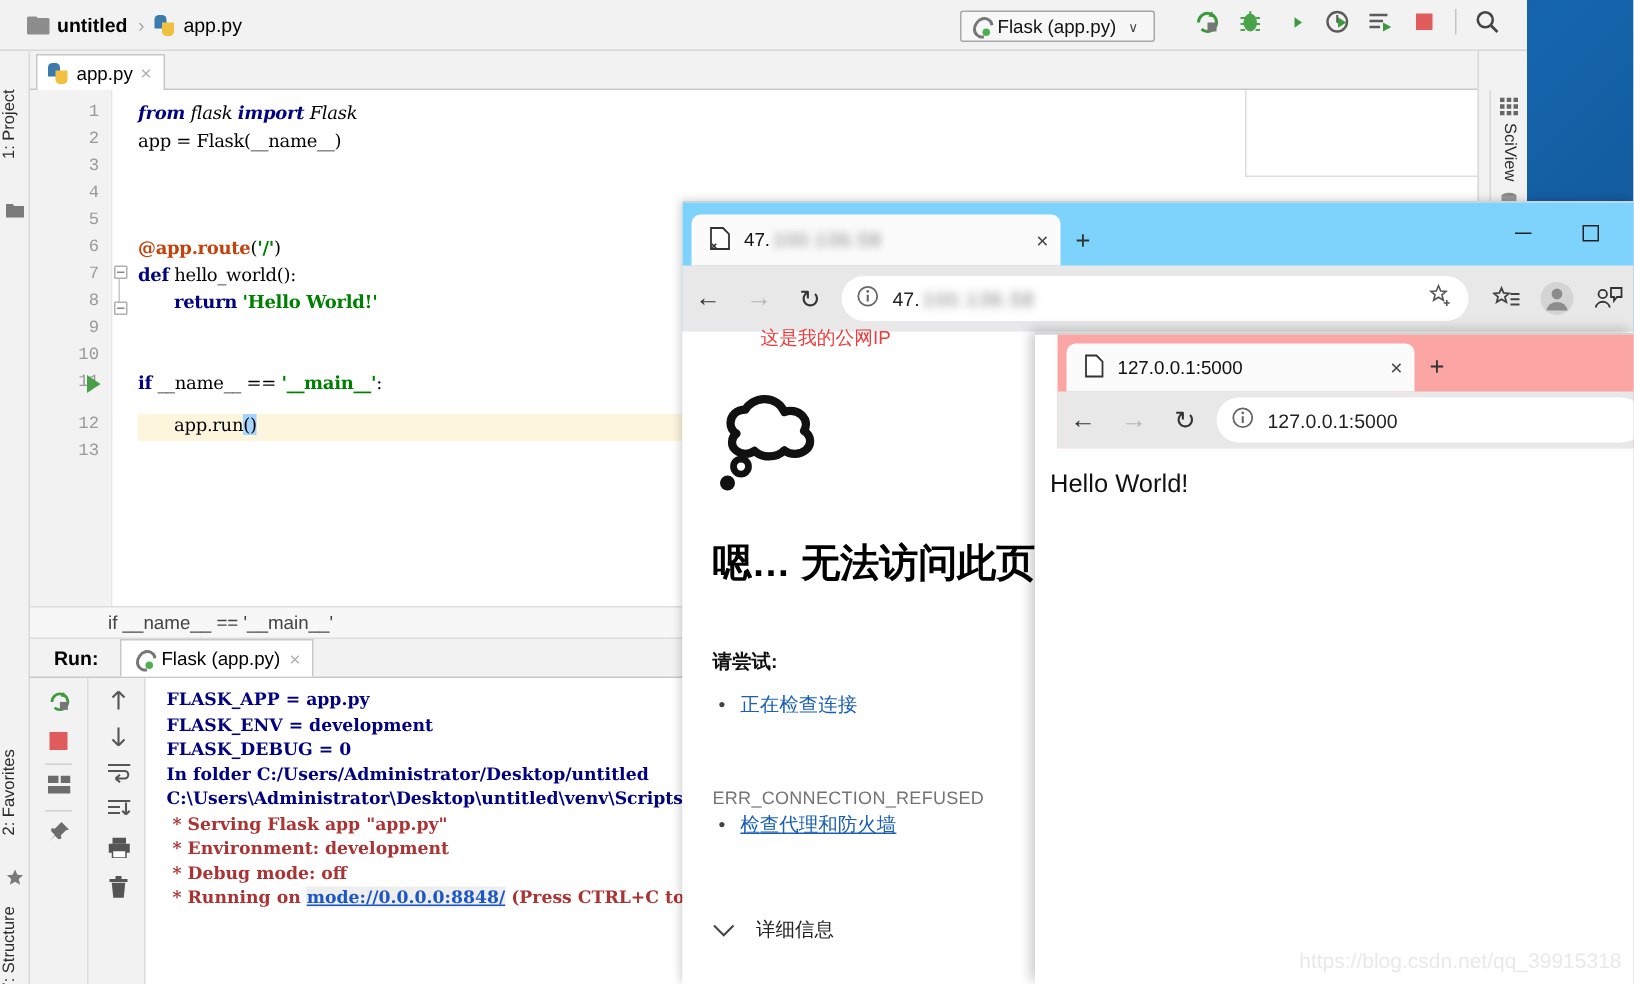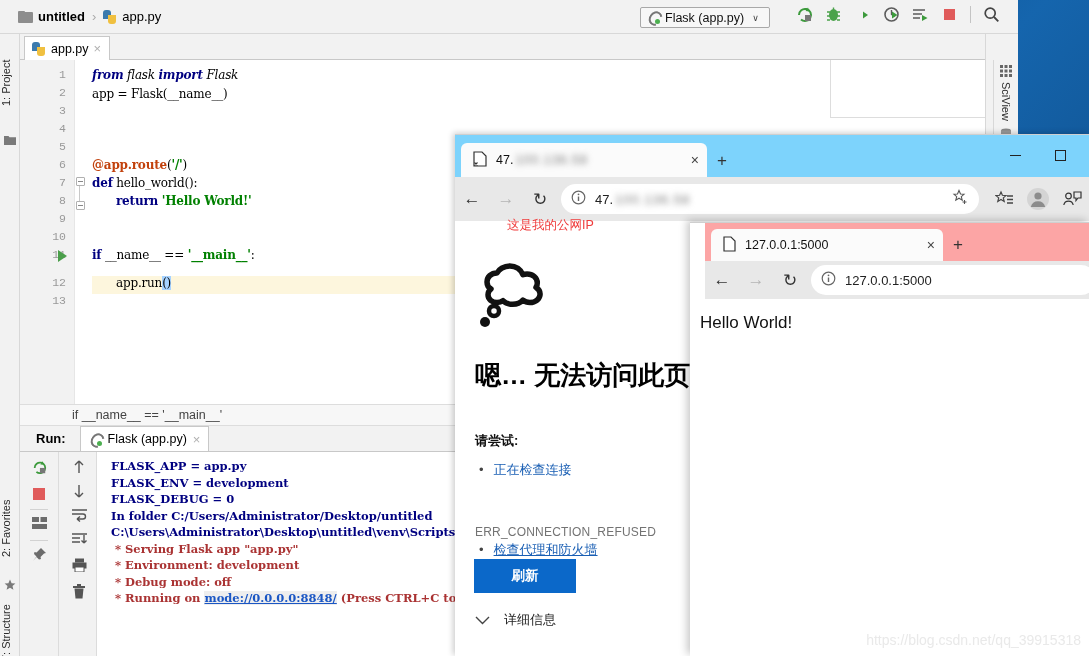--- a/index.html
+++ b/index.html
@@ -633,21 +633,20 @@
     <div class="err-try">请尝试:</div>
 
     <div class="err-li nolink" style="top:240px;">
       <span class="bullet">•</span><a>正在检查连接</a>
     </div>
     <div class="err-li" style="top:272px;margin-top:48px;">
       <span class="bullet">•</span><a>检查代理和防火墙</a>
     </div>
 
     <div class="err-code">ERR_CONNECTION_REFUSED</div>
-    <button class="refresh-btn">刷新</button>
 
     <div class="details-row">
       <span class="chev-down">
         <svg width="15" height="9" viewBox="0 0 15 9">
             <path d="M1 1l6.5 6.5L14 1" fill="none" stroke="#444" stroke-width="1.4"></path>
           </svg>
       </span>
       <span>详细信息</span>
     </div>
   </div>

